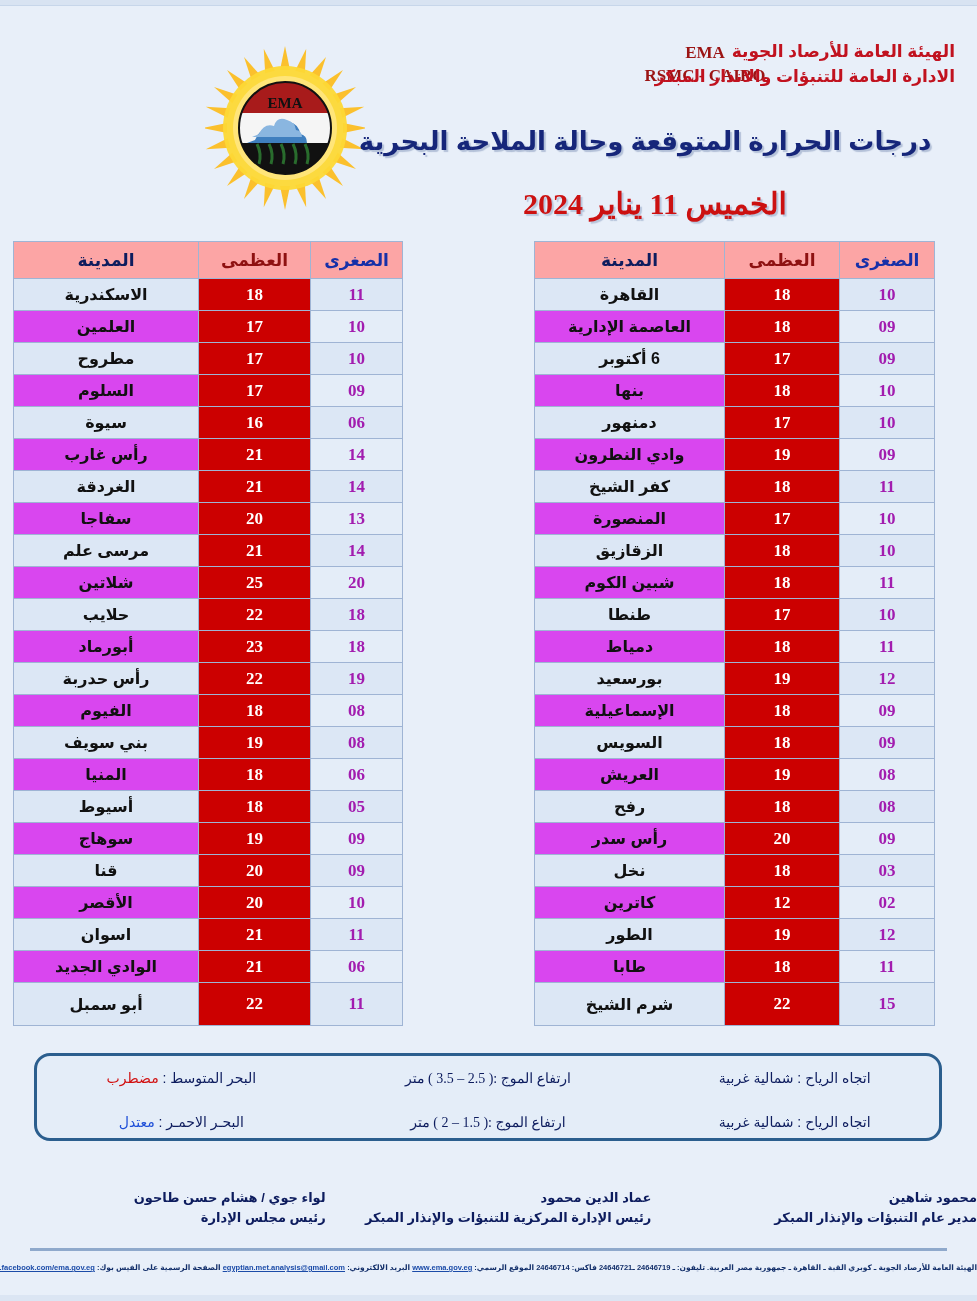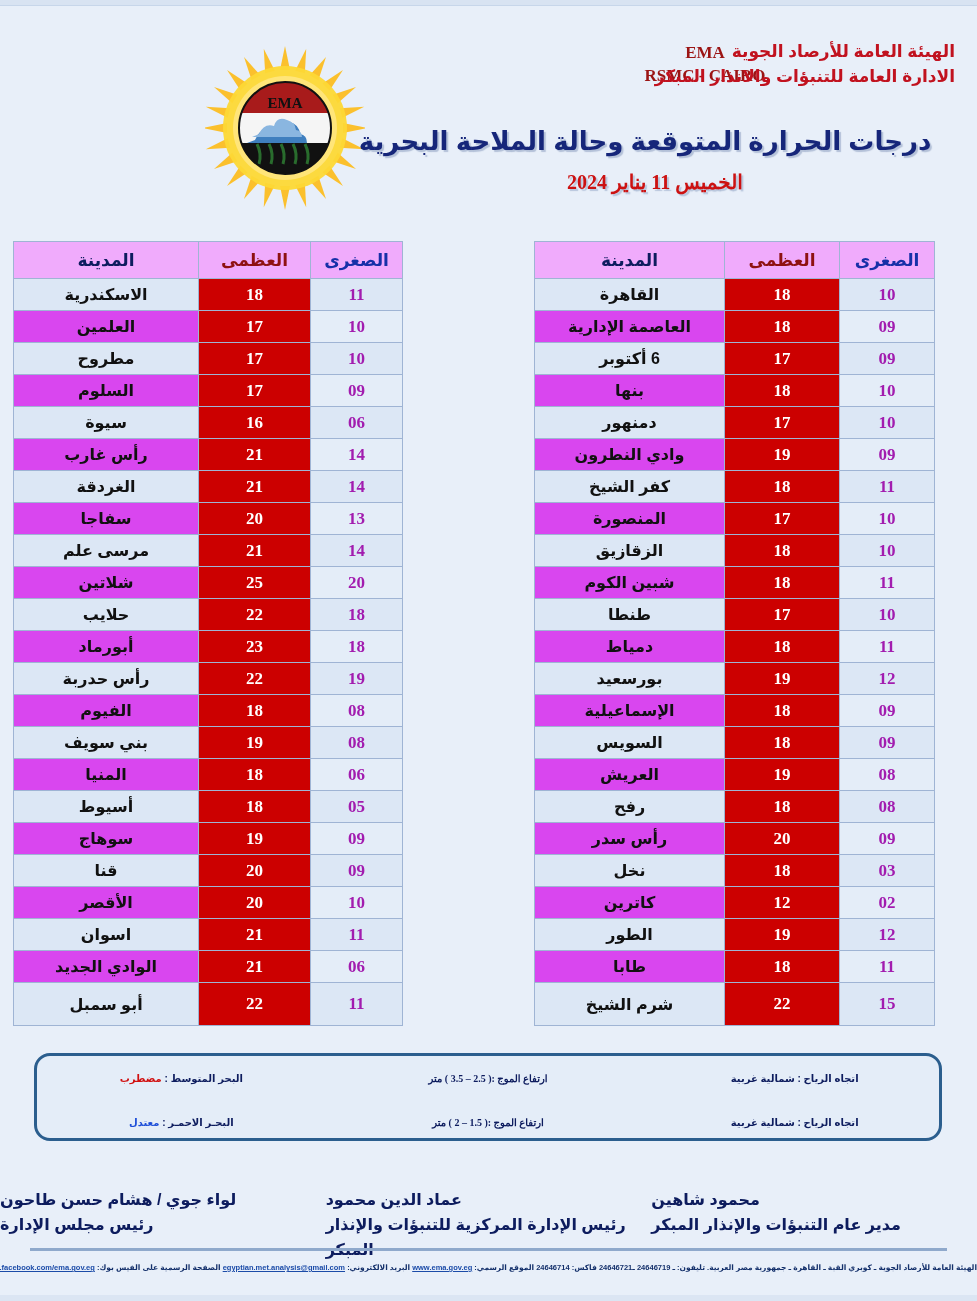--- a/index.html
+++ b/index.html
@@ -68,27 +68,27 @@
     right: 32px;
     width: 600px;
     text-align: center;
     color: #16267a;
     font-weight: bold;
     font-size: 26px;
     text-shadow: 2px 2px 1px rgba(170,185,210,.85);
   }
   .main-date {
     position: absolute;
-    top: 156px;
+    top: 172px;
     right: 22px;
     width: 600px;
     text-align: center;
     color: #cc1111;
     font-weight: bold;
-    font-size: 20px;
+    font-size: 30px;
     font-family: "Liberation Serif", "DejaVu Serif", serif;
     text-shadow: 2px 2px 1px rgba(175,190,215,.85);
   }
 
   
   .logo {
     position: absolute;
     top: 28px;
     left: 205px;
     width: 160px;
@@ -117,21 +117,21 @@
   }
   table.fc th, table.fc td {
     border: 1px solid #9fb4d4;
     padding: 0;
     height: 31px;
     text-align: center;
     vertical-align: middle;
     font-weight: bold;
   }
   table.fc thead th {
-    background: #f0abfc;
+    background: #fca5a5;
     height: 36px;
     font-size: 17px;
   }
   th.h-city { color: #0d1c5e; }
   th.h-max  { color: #8e1111; }
   th.h-min  { color: #1630a8; }
 
   col.c-min  { width: 92px; }
   col.c-max  { width: 112px; }
   col.c-city { width: 185px; }
@@ -179,22 +179,22 @@
     box-sizing: border-box;
   }
   .sea-row {
     display: flex;
     align-items: center;
     height: 44px;
     width: 100%;
     box-sizing: border-box;
   }
   .sea-cell {
-    font-weight: bold;
-    font-size: 10px;
+    font-weight: normal;
+    font-size: 14px;
     color: #0d1c5e;
     white-space: nowrap;
   }
   .sea-cell.name   { width: 32%; text-align: center; }
   .sea-cell.wave   { width: 36%; text-align: center; }
   .sea-cell.wind   { width: 32%; text-align: center; }
   .sea-val-red  { color: #d11010; }
   .sea-val-navy { color: #1d4ed8; }
   .num { font-family: "Liberation Serif","DejaVu Serif",serif; }
 
@@ -202,24 +202,24 @@
   .signs {
     position: absolute;
     top: 1188px;
     left: 0;
     width: 977px;
     display: flex;
     direction: rtl;
   }
   .sign {
     flex: 1;
-    text-align: left;
+    text-align: right;
     color: #0d1c5e;
     font-weight: bold;
-    font-size: 16px;
+    font-size: 13px;
     line-height: 1.55;
   }
   .sign .nm { display: block; }
   .sign .ttl { display: block; }
 
   .sep-line {
     position: absolute;
     top: 1248px;
     left: 30px;
     width: 917px;

